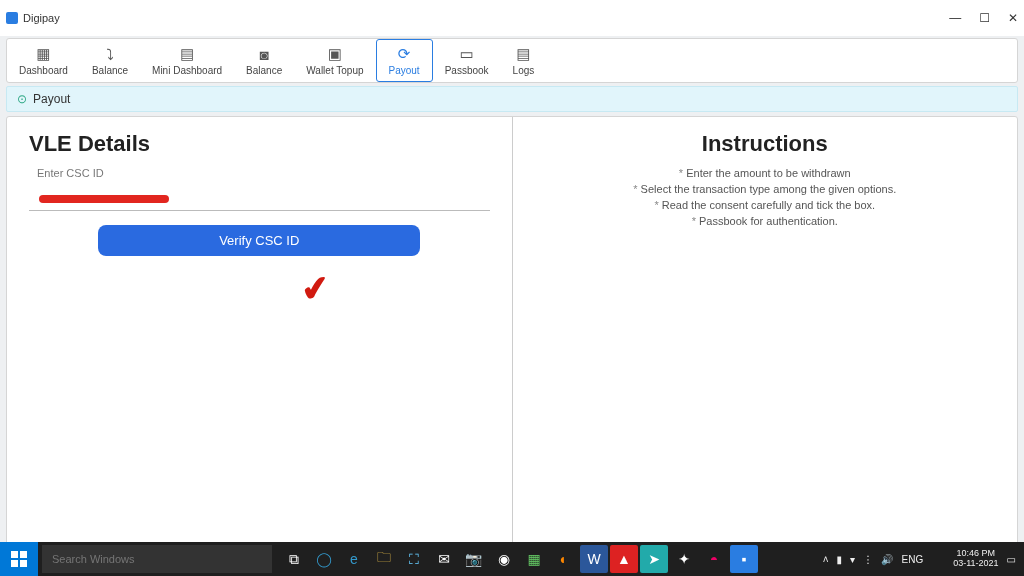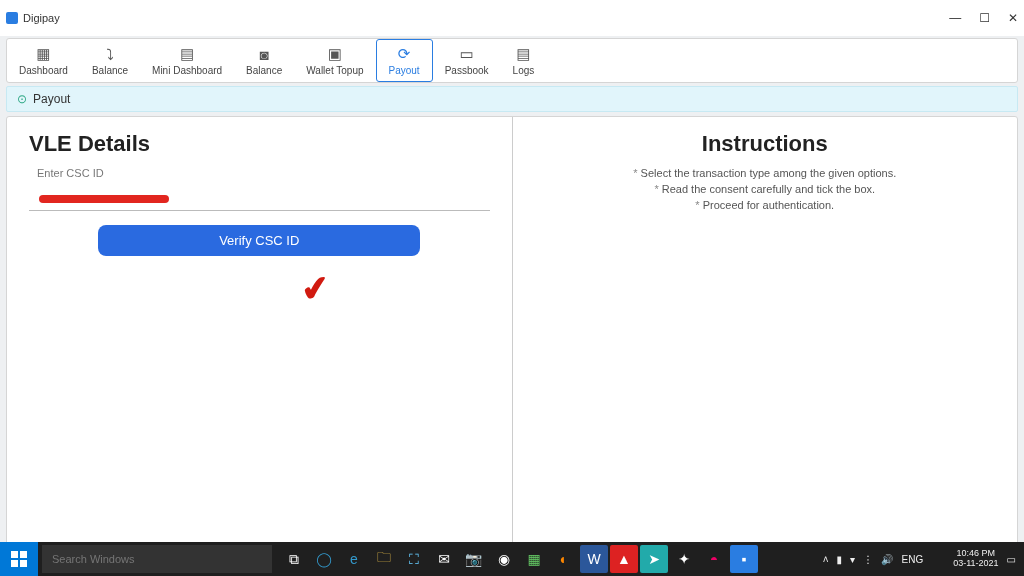--- a/index.html
+++ b/index.html
@@ -110,23 +110,24 @@
     <div class="section-title">VLE Details</div>
     <div class="field-label">Enter CSC ID</div>
     <input class="input" type="text" style="">
     <div class="redact"></div>
     <button class="verify-btn">Verify CSC ID</button>
     <div class="tickmark">✔</div>
   </div>
   <div class="right">
     <div class="section-title">Instructions</div>
     <ul class="instr-list">
+      <li>Enter the amount to be withdrawn</li>
       <li>Select the transaction type among the given options.</li>
       <li>Read the consent carefully and tick the box.</li>
-      <li>Proceed for authentication.</li>
+      <li>Passbook for authentication.</li>
     </ul>
   </div>
 </div>
 
 <div class="footer">
   <div class="footer-left">
     <span class="csc-logo">C | C</span>
     <span>CSC E-Governance services india limited</span>
   </div>
   <span class="india-flag"></span>

